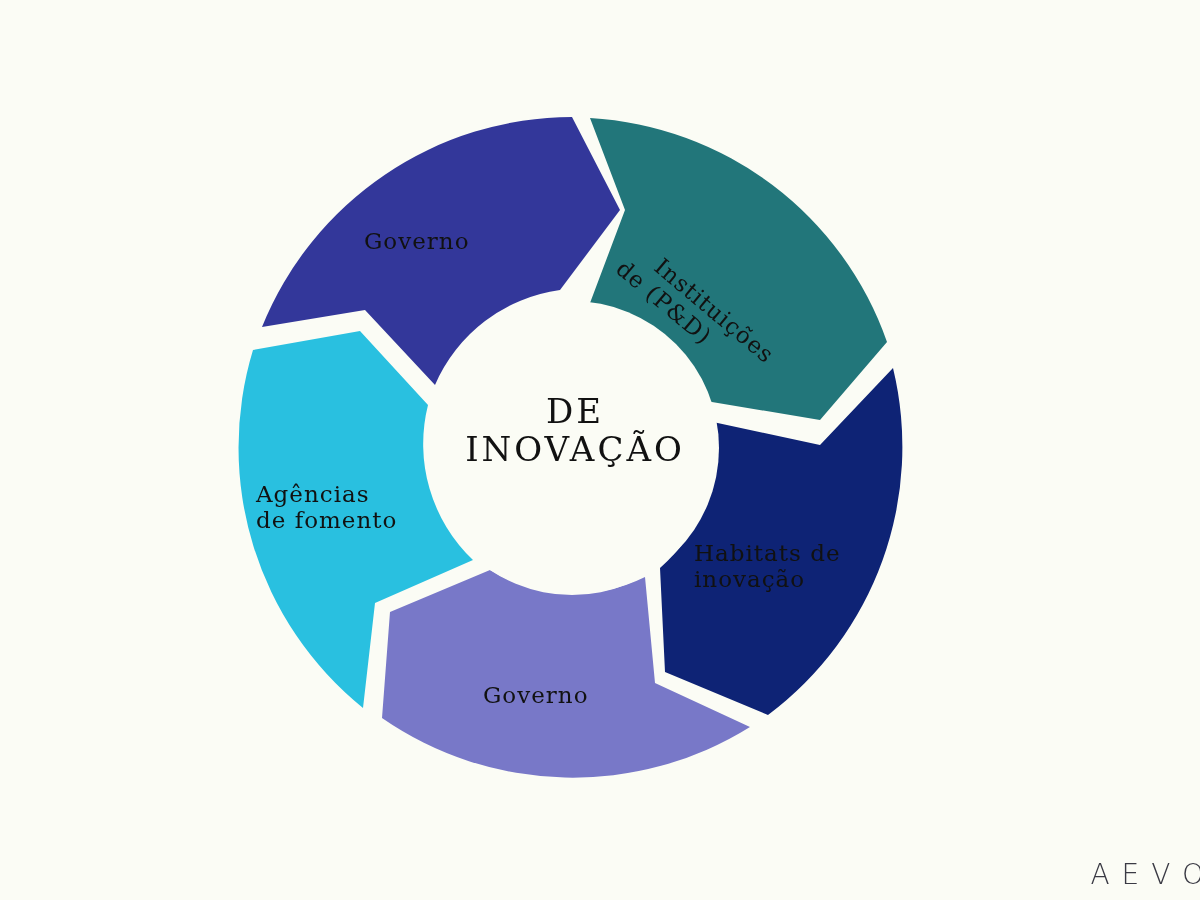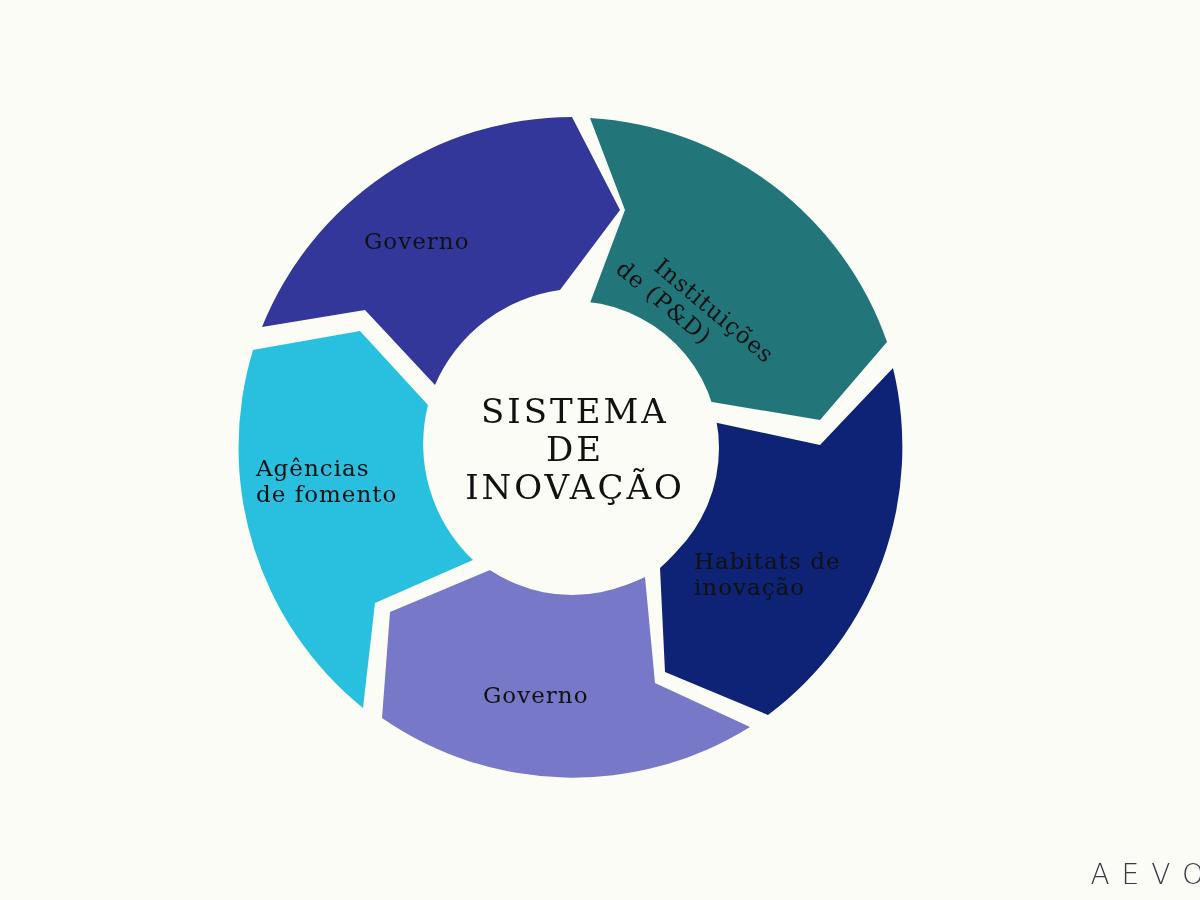--- a/index.html
+++ b/index.html
@@ -53,41 +53,40 @@
   <path fill="#0e2375" d="M893,368 A335,335 0 0 1 768,715 L665,672 L660,568 A160,160 0 0 0 713,422 L820,445 Z"></path>
 
   <path fill="#7878c8" d="M750,727 A335,335 0 0 1 382,718 L390,612 L490,570 A160,160 0 0 0 645,577 L655,683 Z"></path>
 
   <path fill="#29c0e0" d="M363,708 A335,335 0 0 1 253,350 L360,331 L428,405 A160,160 0 0 0 473,560 L375,603 Z"></path>
 
   <circle cx="572" cy="448" r="147" fill="#fbfcf5"></circle>
 </svg>
 
 <div class="center-title">
-  <div>SISTEMA</div>
   <div>DE</div>
   <div>INOVAÇÃO</div>
 </div>
 
 <div class="seg-label" style="left:364px; top:228px;">
   <div>Governo</div>
 </div>
 
 <div class="seg-label" style="left:660px; top:248px; transform: rotate(40deg); transform-origin: 0 0;">
   <div style="padding-left:8px;">Instituições</div>
   <div style="margin-left:-20px;">de (P&amp;D)</div>
 </div>
 
-<div class="seg-label" style="left:694px; top:540px;margin-top:8px;">
+<div class="seg-label" style="left:694px; top:540px;">
   <div>Habitats de</div>
   <div>inovação</div>
 </div>
 
 <div class="seg-label" style="left:483px; top:682px;text-align:right;">
   <div>Governo</div>
 </div>
 
-<div class="seg-label" style="left:256px; top:455px;">
+<div class="seg-label" style="left:256px; top:481px;">
   <div>Agências</div>
   <div>de fomento</div>
 </div>
 
 <div class="logo">AEVO</div>
 
 </body></html>

